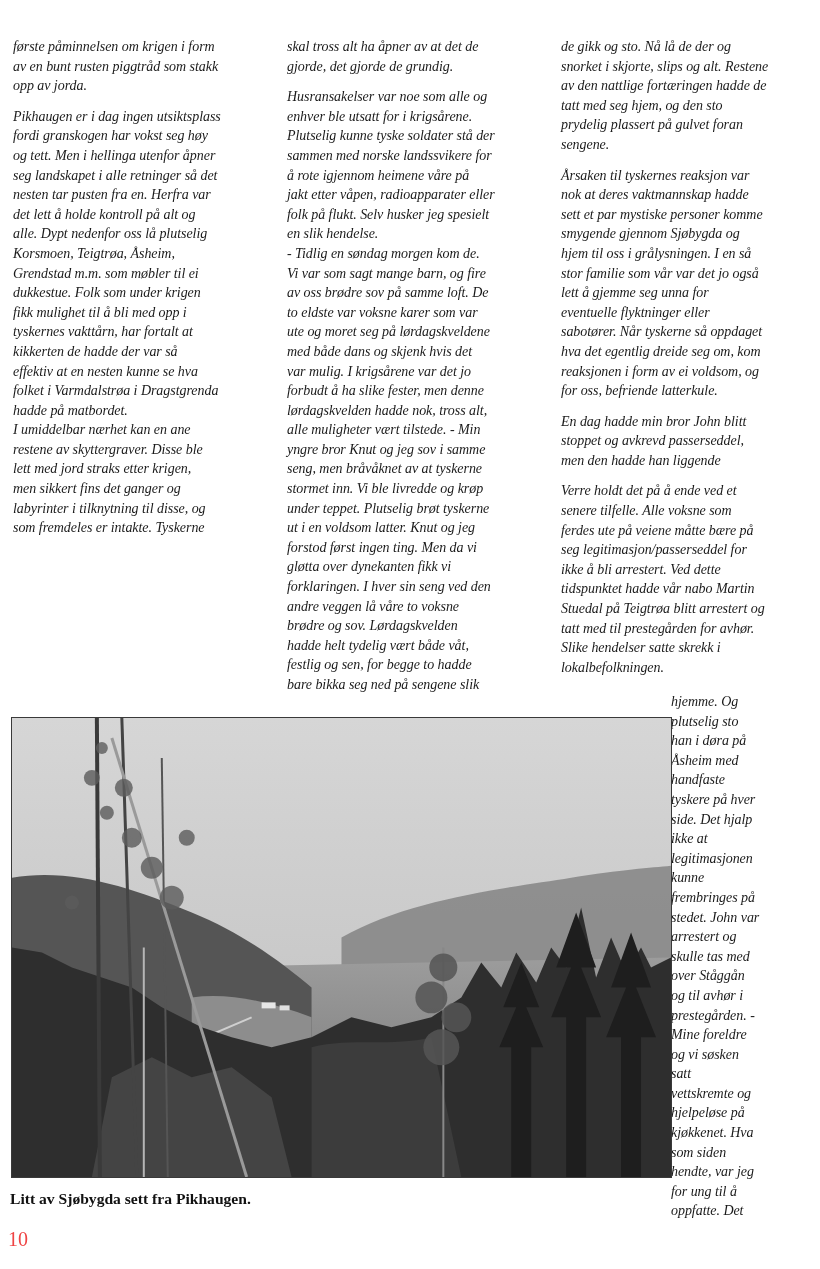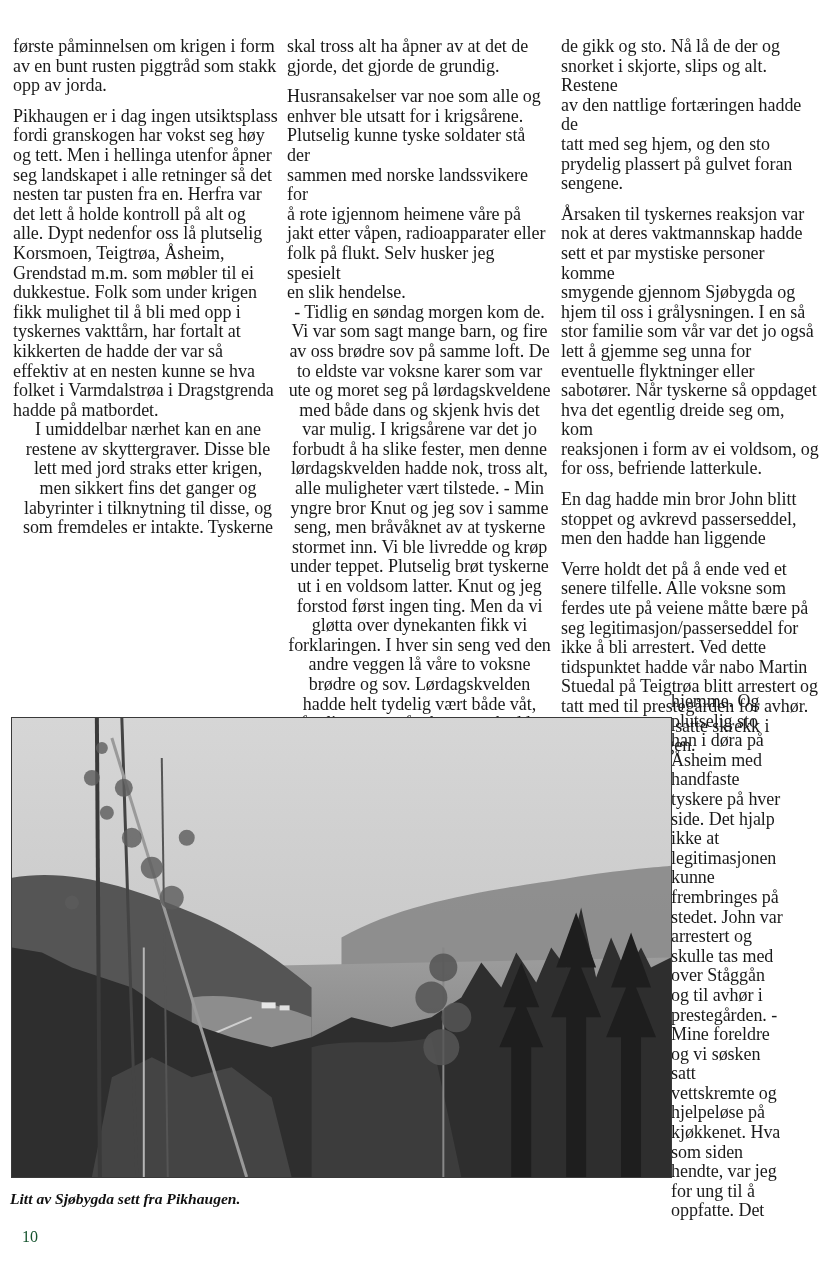--- a/index.html
+++ b/index.html
@@ -10,32 +10,33 @@
     body {
       width: 820px;
       height: 1269px;
       position: relative;
       overflow: hidden;
       font-family: "Liberation Serif", "DejaVu Serif", serif;
       color: #1a1a1a;
     }
     .col {
       position: absolute;
-      font-size: 18px;
+      font-size: 14px;
       line-height: 19.6px;
       letter-spacing: -0.05px;
+      font-style: italic;
     }
     .col p {
       margin: 0;
       white-space: pre-line;
     }
     .col p + p {
       margin-top: 11px;
     }
-    .col p.tight { margin-top: 0; text-align: center; }
+    .col p.tight { margin-top: 0; }
     #col1 { left: 13px; top: 37px; width: 270px; }
     #col2 { left: 287px; top: 37px; width: 265px; }
     #col3 { left: 561px; top: 37px; width: 259px; }
     #col4 { left: 671px; top: 692px; width: 117px; }
 
     .photo-frame {
       position: absolute;
       left: 11px;
       top: 717px;
       width: 661px;
@@ -46,30 +47,29 @@
       overflow: hidden;
     }
     .photo-frame svg { display: block; width: 100%; height: 100%; }
 
     .caption {
       position: absolute;
       left: 10px;
       top: 1190px;
       font-size: 15.6px;
       font-weight: bold;
-      font-style: italic;
       color: #111;
       white-space: nowrap;
     }
     .page-number {
       position: absolute;
-      left: 22px;
+      left: 8px;
       top: 1228px;
-      font-size: 16px;
-      color: #14532d;
+      font-size: 20px;
+      color: #ef4444;
     }
   </style>
 </head>
 <body>
 
 <div>
 
   <div id="col1" class="col">
     <p>første påminnelsen om krigen i form
 av en bunt rusten piggtråd som stakk

